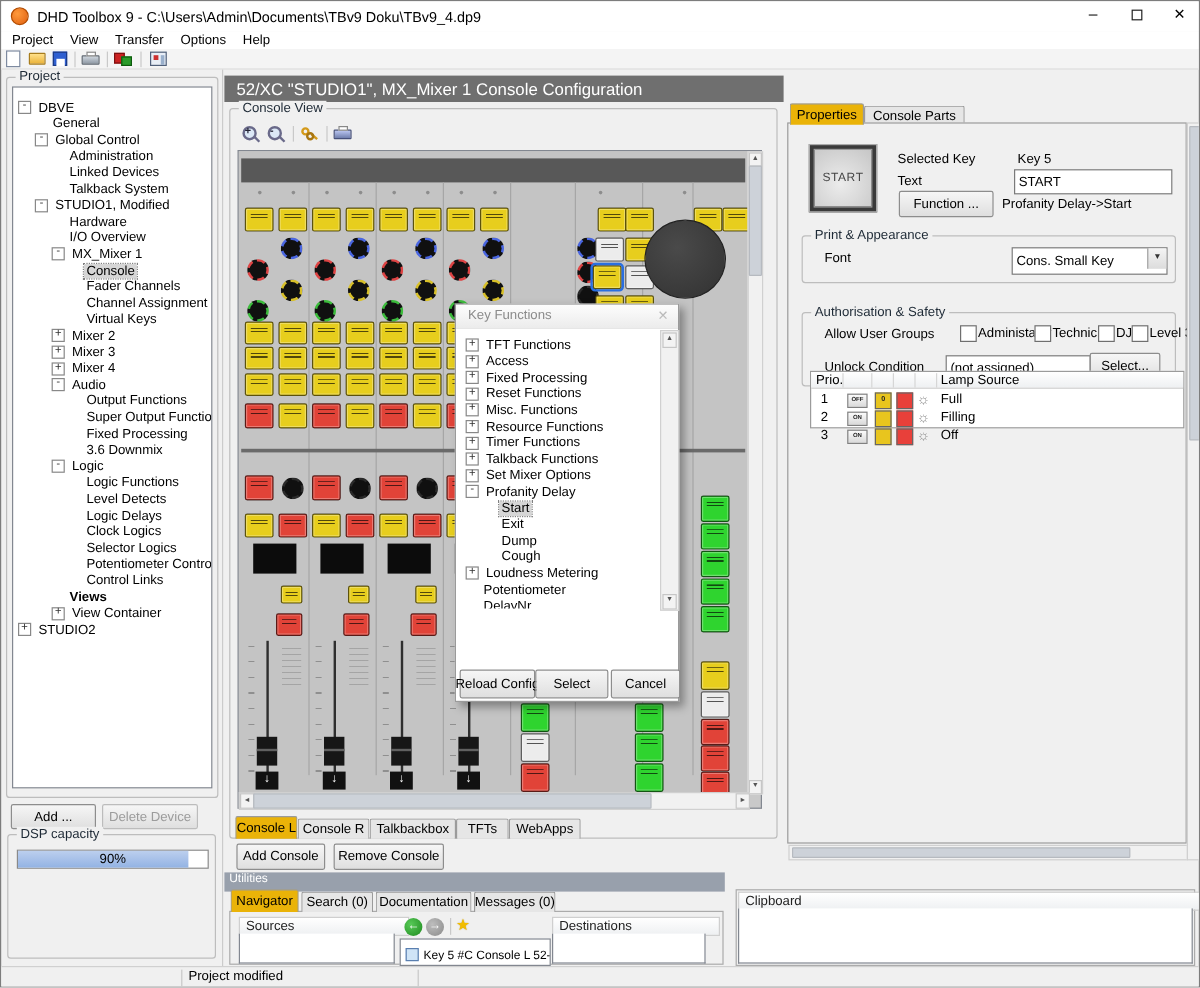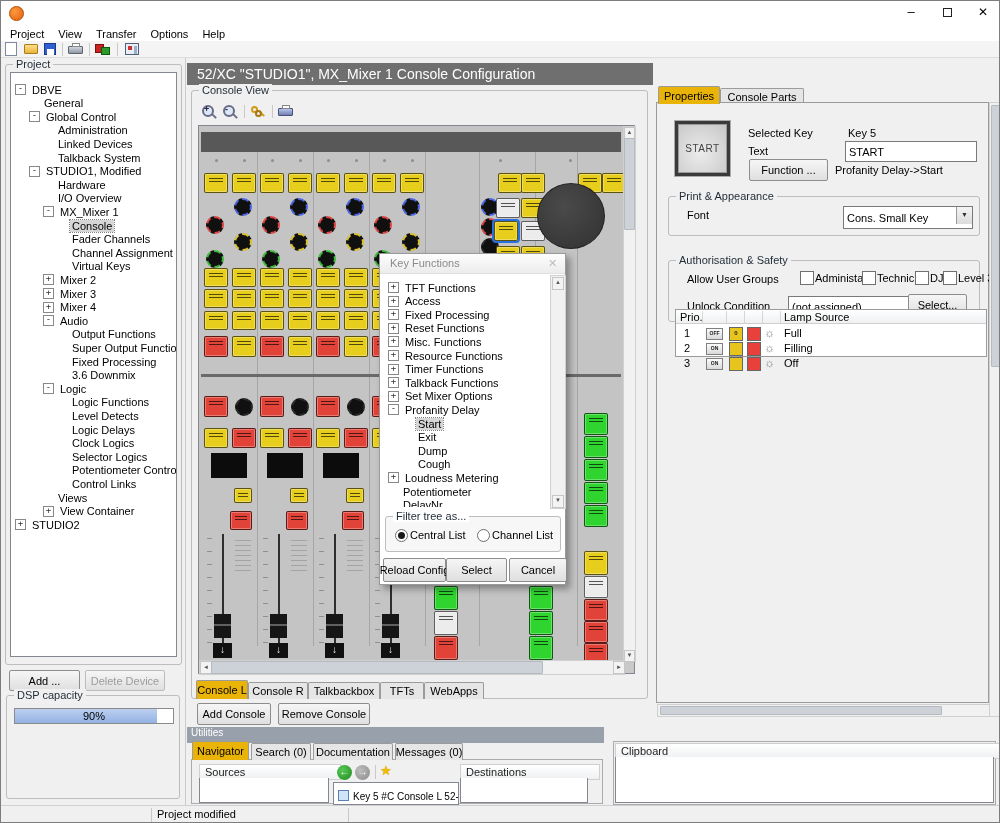--- a/index.html
+++ b/index.html
@@ -50,20 +50,21 @@
   .navc{position:absolute;width:15px;height:15px;border-radius:50%;color:#fff;font-size:10px;line-height:14px;text-align:center;font-weight:bold}
   .menu-item{padding:2px 7px;white-space:nowrap}
 </style>
 </head>
 <body>
 
 <div id="app">
 
   <div class="abs" style="left:0;top:0;width:998px;height:25px;background:#fff">
     <div class="abs" style="left:8px;top:5px;width:15px;height:15px;border-radius:50%;background:radial-gradient(circle at 35% 35%,#ff9a3c,#e06010);border:1px solid #b24c00"></div>
+    <div class="lab" style="left:30px;top:6px;font-size:12px">DHD Toolbox 9 - C:\Users\Admin\Documents\TBv9 Doku\TBv9_4.dp9</div>
     <div class="abs" style="left:895px;top:2px;width:30px;height:20px;text-align:center;line-height:18px;font-size:13px">–</div>
     <div class="abs" style="left:932px;top:2px;width:30px;height:20px">
       <span class="abs" style="left:10px;top:5px;width:9px;height:9px;border:1px solid #222"></span>
     </div>
     <div class="abs" style="left:967px;top:2px;width:30px;height:20px;text-align:center;line-height:19px;font-size:12px">✕</div>
   </div>
 
   <div class="abs" style="left:0;top:25px;width:998px;height:15px;background:#fff;display:flex;padding-left:2px" id="menubar">
       <div class="menu-item" style="position: relative;">Project</div>
       <div class="menu-item" style="position: relative;">View</div>
@@ -211,21 +212,21 @@
         <span class="tlbl">Selector Logics</span>
       </div>
       <div class="trow" style="left: 46px; top: 390.8px;">
         <div class="noexp" style="position: relative;"></div>
         <span class="tlbl">Potentiometer Control</span>
       </div>
       <div class="trow" style="left: 46px; top: 404.4px;">
         <div class="noexp" style="position: relative;"></div>
         <span class="tlbl">Control Links</span>
       </div>
-      <div class="trow" style="left: 32px; top: 418px;">
+      <div class="trow" style="left: 32px; top: 418px; font-weight: bold;">
         <div class="noexp" style="position: relative;"></div>
         <span class="tlbl">Views</span>
       </div>
       <div class="trow" style="left: 32px; top: 431.6px;">
         <div class="exp" style="position: relative;">+</div>
         <span class="tlbl">View Container</span>
       </div>
       <div class="trow" style="left: 4px; top: 445.2px;">
         <div class="exp" style="position: relative;">+</div>
         <span class="tlbl">STUDIO2</span>
@@ -527,24 +528,20 @@
         </div>
         <div class="trow" style="left: 6px; top: 223.6px;">
           <div class="noexp" style="position: relative;"></div>
           <span class="tlbl">DelayNr</span>
         </div>
       </div>
     <div class="sb" style="left:170px;top:21px;width:14px;height:232px">
       <div class="sar" style="left:1px;top:1px;width:10px;height:11px">▲</div>
       <div class="sar" style="left:1px;top:219px;width:10px;height:11px">▼</div>
     </div>
-    <div class="gb" style="left:5px;top:262px;width:176px;height:36px;background:#f7f7f7">
-      <span class="lg" style="background:#fff">Filter tree as...</span>
-      <span id="kfradios"><div class="rd on" style="left: 9px; top: 12px;"></div><div class="rd" style="left: 91px; top: 12px;"></div></span>
-    <span class="lab" style="left: 24px; top: 12px;">Central List</span><span class="lab" style="left: 106px; top: 12px;">Channel List</span></div>
     <div id="kfbuttons">
         <div class="btn" style="left: 3px; top: 304px; width: 61px; height: 22px;">Reload Config</div>
         <div class="btn" style="left: 66px; top: 304px; width: 59px; height: 22px;">Select</div>
         <div class="btn" style="left: 129px; top: 304px; width: 56px; height: 22px;">Cancel</div>
       </div>
   </div>
 
   <div class="tab on" style="left:657px;top:85px;width:60px;height:17px">
     <span>Properties</span>
   </div>

